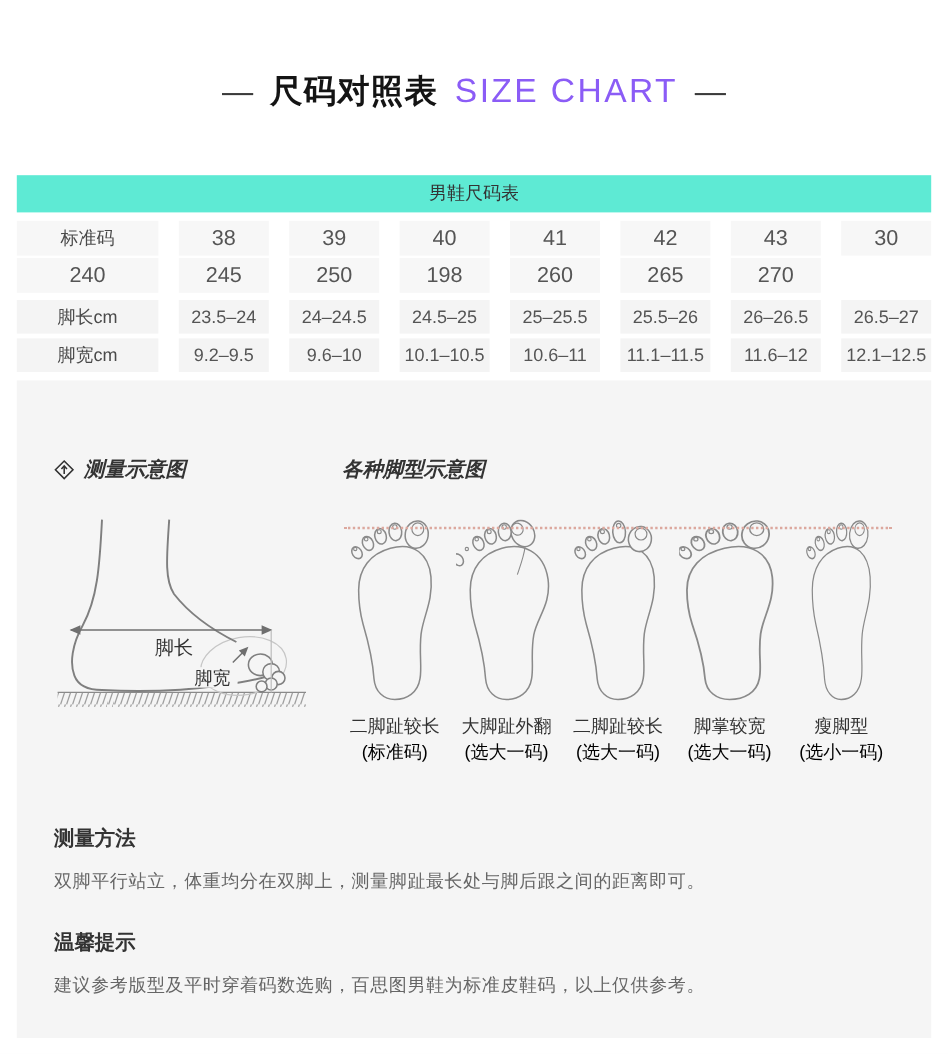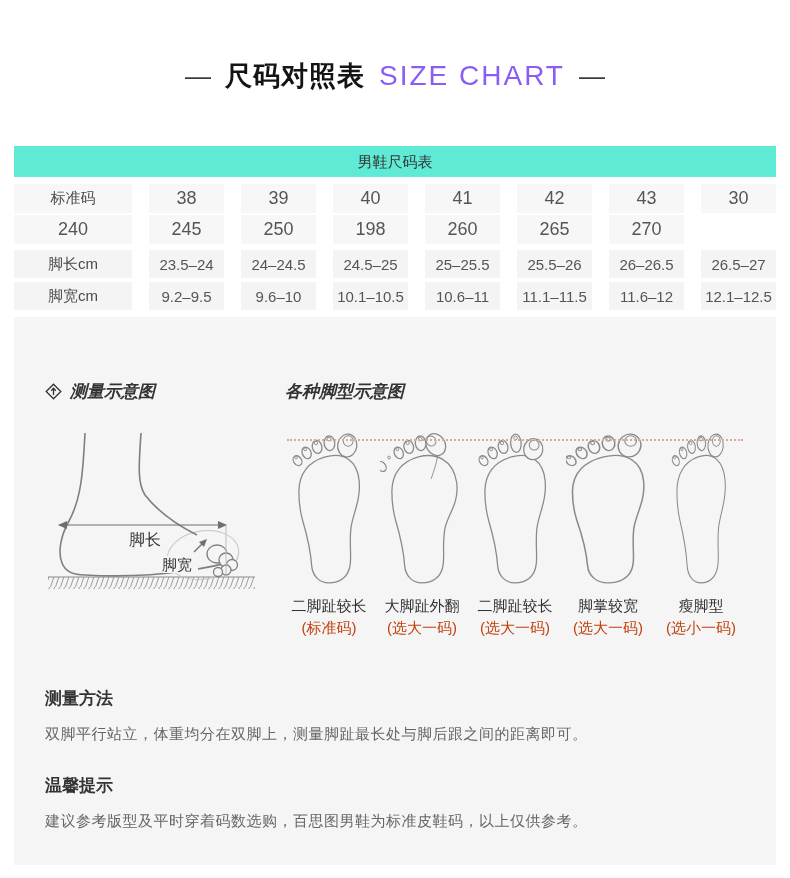--- a/index.html
+++ b/index.html
@@ -46,21 +46,21 @@
   }
   .side-foot-wrap { margin-top:28px; }
   .feet-row { position:relative; margin-top:26px; display:flex; justify-content:space-between; }
   .dotted-line {
     position:absolute; left:2px; right:2px; top:10px;
     border-top:2px dotted #dca89e;
   }
   .foot-item { display:flex; flex-direction:column; align-items:center; min-width:88px; }
   .foot-item svg { margin-top:4px; }
   .foot-name  { margin-top:10px; font-size:15px; color:#333333; line-height:22px; white-space:nowrap; }
-  .foot-advice{ font-size:15px; color:#c2410c; line-height:22px; white-space:nowrap; }
+  .foot-advice{ font-size:15px; color:#000000; line-height:22px; white-space:nowrap; }
   
   .method { margin-top:48px; }
   .method h3 { font-size:17px; font-weight:bold; color:#333333; margin-bottom:15px; }
   .method p  { font-size:15px; color:#666666; margin-bottom:30px; letter-spacing:0.5px; }
   svg text { font-family:"Liberation Sans", sans-serif; }
 </style>
 </head>
 <body>
 
 <svg width="0" height="0" style="position:absolute" aria-hidden="true">

